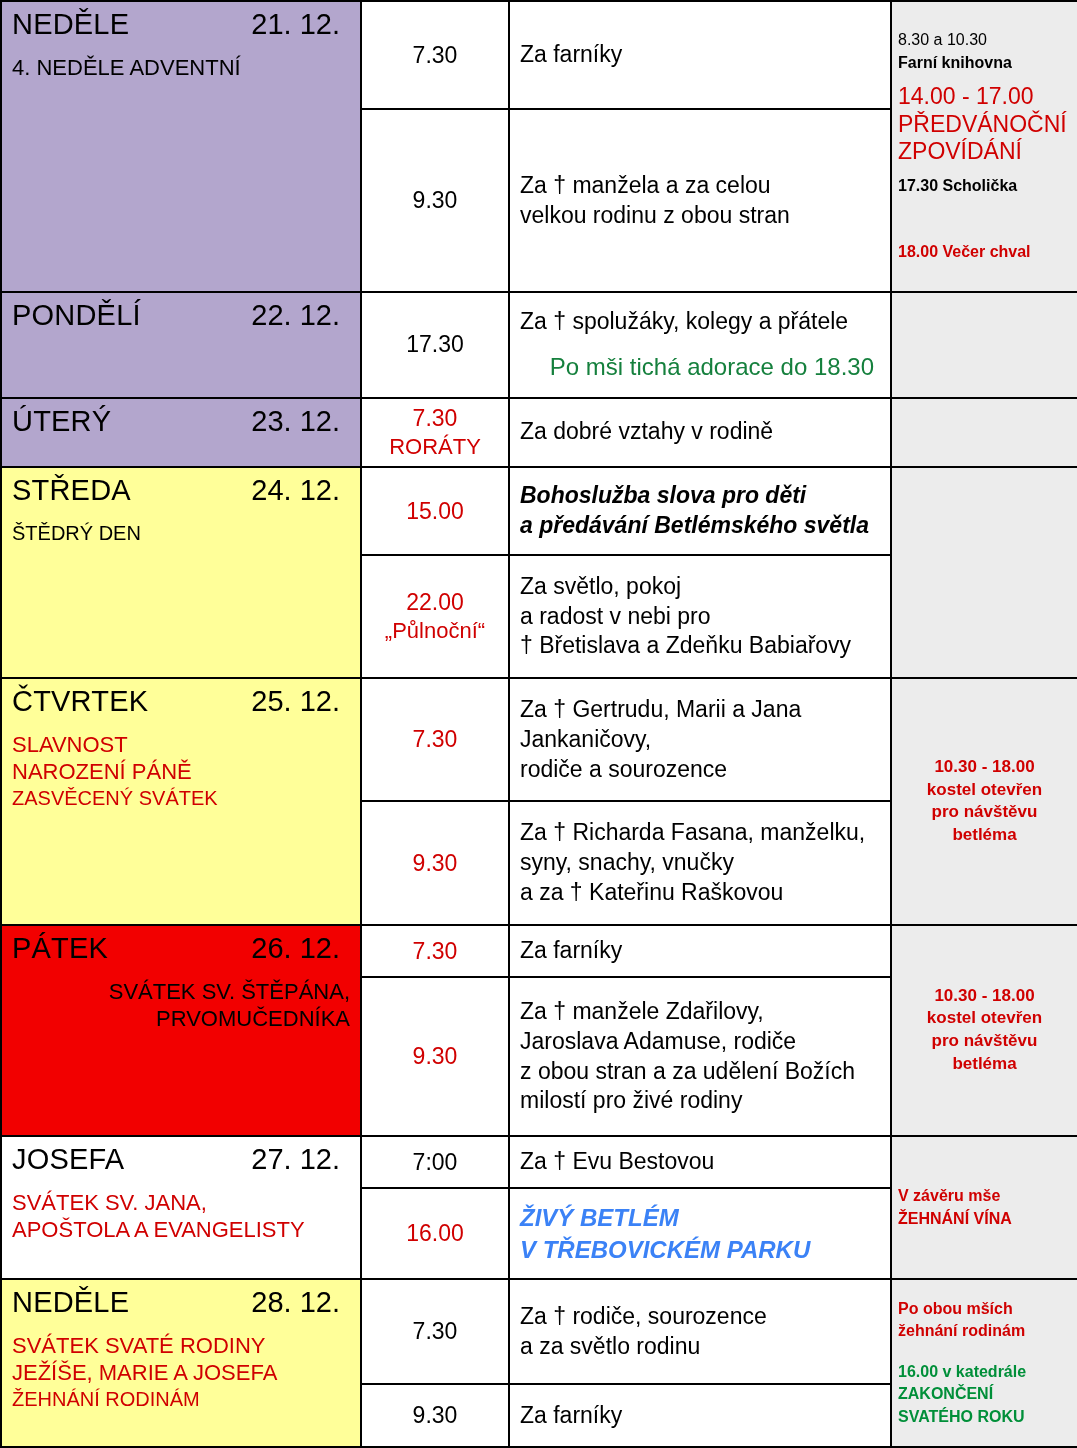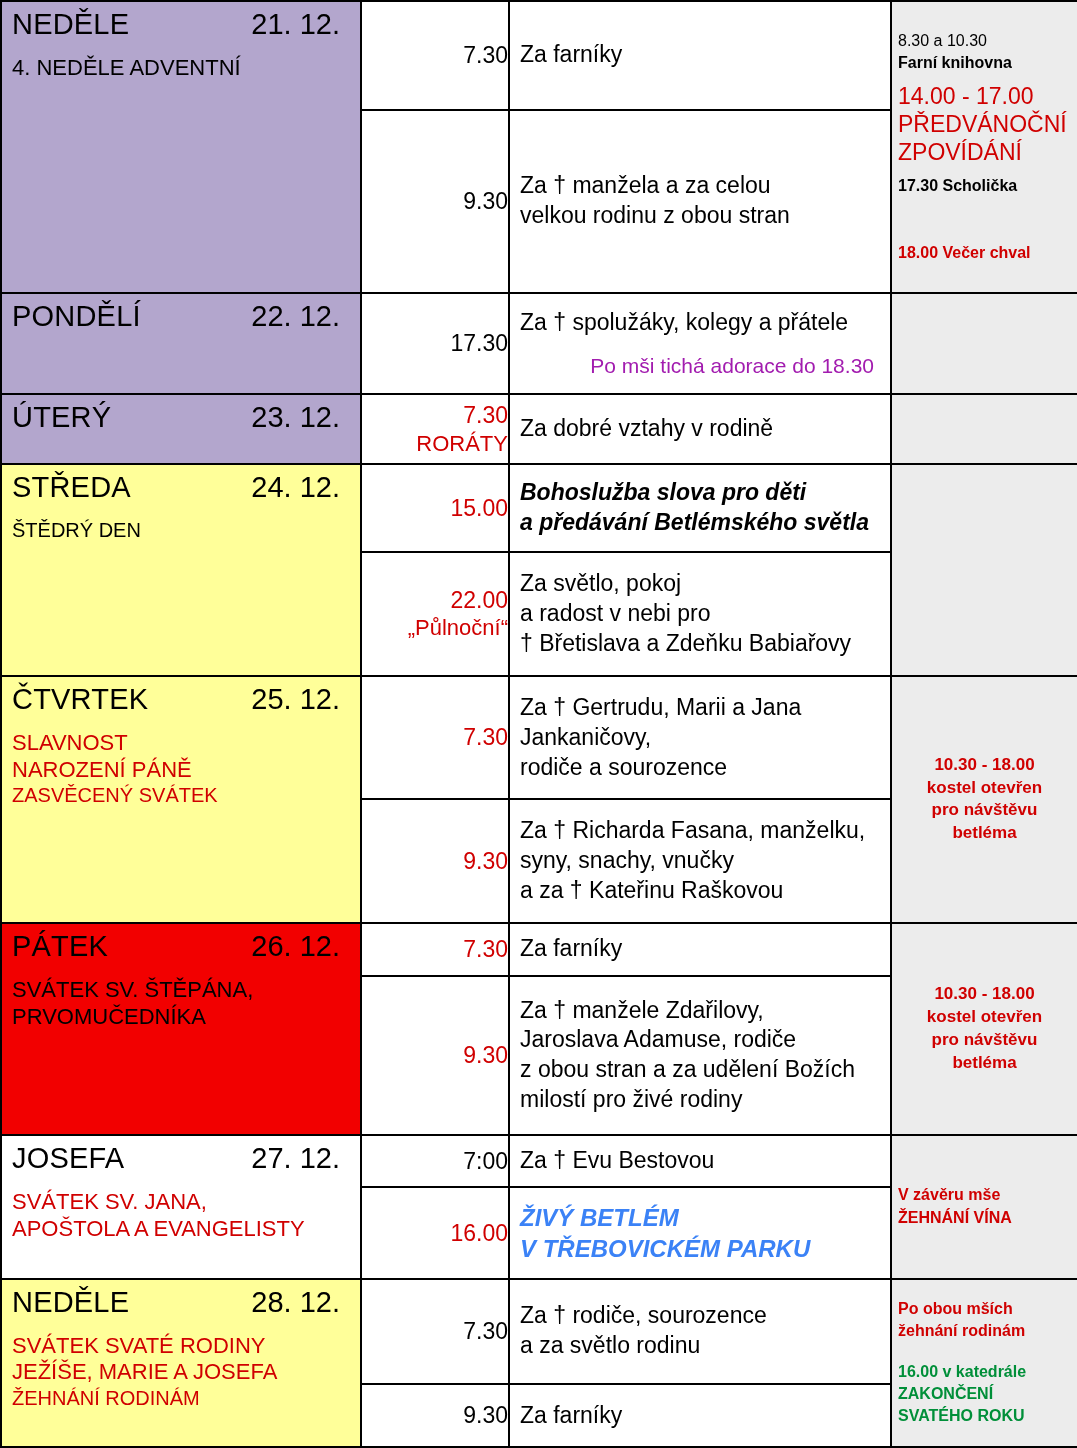--- a/index.html
+++ b/index.html
@@ -49,52 +49,52 @@
   .day-sub {
     margin-top: 14px;
     font-size: 22px;
     line-height: 1.22;
   }
   .day-sub .l2 { display: block; }
 
   
   .bg-purple { background: #b3a6cd; }
   .bg-yellow { background: #ffff99; }
-  .bg-red    { background: #f20000; }
+  .bg-red    { background: #f20000; text-align: right; }
   .bg-gray   { background: #ececec; }
   .bg-white  { background: #ffffff; }
 
   
   .t-red   { color: #d00000; }
   .t-black { color: #000000; }
   .t-green { color: #008f39; }
 
   
   .time {
-    text-align: right;
+    text-align: center;
     font-size: 23px;
     line-height: 1.25;
   }
   .time .sub { display: block; font-size: 22px; }
 
   
   .intent {
     font-size: 23px;
     line-height: 1.3;
     padding: 6px 10px;
   }
   .intent .ln { display: block; }
   .intent.italic-bold {
     font-style: italic;
     font-weight: bold;
   }
   .intent .note-red {
     display: block;
-    color: #a21caf;
-    font-size: 21px;
+    color: #15803d;
+    font-size: 24px;
     text-align: right;
     padding-right: 6px;
     margin-top: 14px;
   }
   .intent.zivy {
     color: #3b82f6;
     font-style: italic;
     font-weight: bold;
     font-size: 24px;
   }

